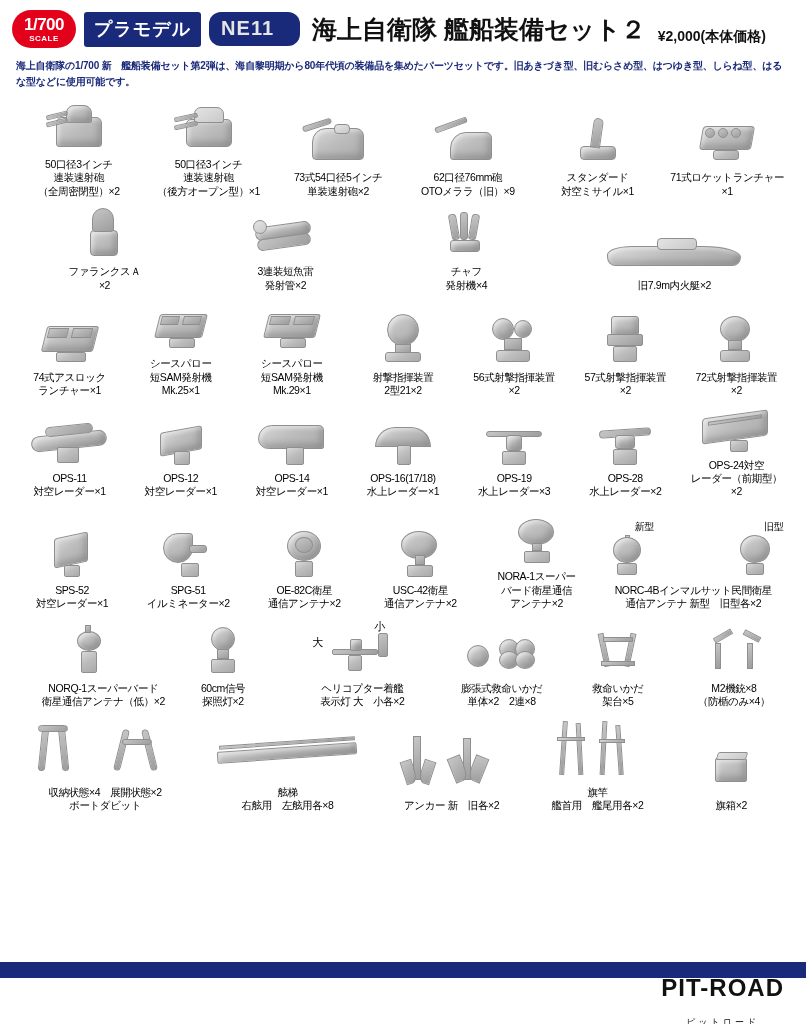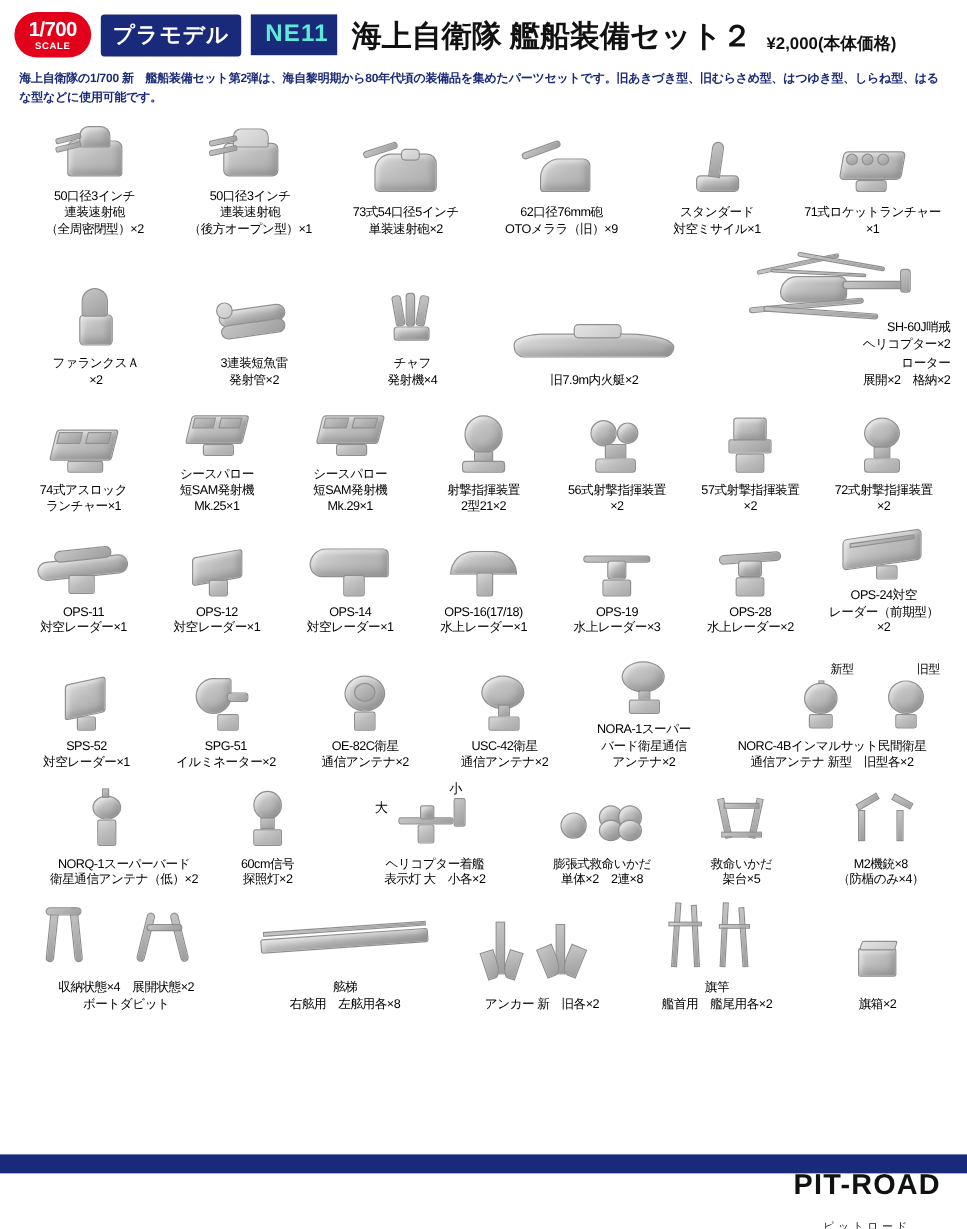--- a/index.html
+++ b/index.html
@@ -49,25 +49,26 @@
     background: #1a2a7a;
     color: #ffffff;
     font-size: 18px;
     font-weight: bold;
     padding: 5px 10px 6px 10px;
     border-radius: 3px;
     letter-spacing: 1px;
   }
   .code-badge {
     background: #1a2a7a;
-    color: #5eead4;
+    color: #e5e5e5;
     font-size: 20px;
     font-weight: bold;
-    padding: 5px 7px 6px 12px;
+    padding: 5px 26px 6px 12px;
     letter-spacing: 1px;
+    border-radius: 12px;
   }
   .title-main {
     font-size: 25px;
     font-weight: bold;
     letter-spacing: 0px;
     margin-left: 4px;
   }
   .price {
     font-size: 14px;
     font-weight: bold;
@@ -302,39 +303,20 @@
     <div class="cell" style="flex:1.3 1 0;">
       <div class="art">
         <div class="stack" style="width:150px;height:60px;">
           <div class="p sh" style="position:absolute;left:8px;top:30px;width:134px;height:20px;border-radius:40px 60px 14px 14px / 14px 18px 14px 14px;"></div>
           <div class="p light" style="position:absolute;left:58px;top:22px;width:40px;height:12px;border-radius:4px;"></div>
         </div>
       </div>
       <div class="cap">旧7.9m内火艇×2</div>
     </div>
 
-    <div class="cell" style="flex:1.6 1 0;">
-      <div class="art" style="flex-direction:column;">
-        <div class="stack" style="width:190px;height:62px;">
-          <div class="p sh" style="position:absolute;left:48px;top:28px;width:56px;height:22px;border-radius:18px 8px 8px 10px;"></div>
-          <div class="p dark" style="position:absolute;left:100px;top:32px;width:54px;height:7px;border-radius:3px;"></div>
-          <div class="p dark" style="position:absolute;left:148px;top:22px;width:9px;height:20px;border-radius:3px;"></div>
-          <div class="p dark" style="position:absolute;left:28px;top:16px;width:70px;height:4px;border-radius:2px;transform:rotate(-12deg);"></div>
-          <div class="p dark" style="position:absolute;left:62px;top:14px;width:74px;height:4px;border-radius:2px;transform:rotate(10deg);"></div>
-          <div class="p dark" style="position:absolute;left:40px;top:24px;width:80px;height:3px;border-radius:2px;transform:rotate(3deg);"></div>
-
-          <div class="p dark" style="position:absolute;left:22px;top:50px;width:96px;height:5px;border-radius:3px;transform:rotate(-5deg);"></div>
-          <div class="p dark" style="position:absolute;left:34px;top:56px;width:96px;height:5px;border-radius:3px;transform:rotate(4deg);"></div>
-        </div>
-      </div>
-      <div class="cap" style="text-align:right;width:100%;">SH-60J哨戒
-ヘリコプター×2</div>
-      <div class="cap" style="text-align:right;width:100%;">ローター
-展開×2　格納×2</div>
-    </div>
   </div>
 
   <div class="row" style="padding:0 4px; margin-top:2px;">
     <div class="cell">
       <div class="art">
         <div class="stack" style="width:72px;height:58px;">
           <div class="p sh" style="position:absolute;left:10px;top:16px;width:52px;height:26px;border-radius:3px;transform:skewX(-14deg);"></div>
           <div class="p dark" style="position:absolute;left:14px;top:18px;width:20px;height:10px;transform:skewX(-14deg);"></div>
           <div class="p dark" style="position:absolute;left:38px;top:18px;width:20px;height:10px;transform:skewX(-14deg);"></div>
           <div class="p" style="position:absolute;left:22px;top:42px;width:30px;height:10px;border-radius:2px;"></div>
@@ -561,21 +543,21 @@
           <div class="p dark" style="position:absolute;left:26px;top:32px;width:10px;height:8px;"></div>
           <div class="p" style="position:absolute;left:18px;top:40px;width:26px;height:12px;border-radius:2px;"></div>
         </div>
       </div>
       <div class="cap">NORA-1スーパー
 バード衛星通信
 アンテナ×2</div>
     </div>
 
     <div class="cell" style="flex:1.7 1 0;">
-      <div class="art" style="justify-content:flex-end;margin-top:16px;">
+      <div class="art" style="justify-content:space-between;margin-top:16px;">
         <div class="stack" style="width:70px;height:60px;">
           <div class="cap" style="position:absolute;left:40px;top:0;font-size:10px;margin:0;">新型</div>
           <div class="p dark" style="position:absolute;left:30px;top:14px;width:5px;height:24px;"></div>
           <div class="p sh rnd" style="position:absolute;left:18px;top:16px;width:28px;height:26px;"></div>
           <div class="p" style="position:absolute;left:22px;top:42px;width:20px;height:12px;border-radius:2px;"></div>
         </div>
         <div class="stack" style="width:70px;height:60px;">
           <div class="cap" style="position:absolute;left:42px;top:0;font-size:10px;margin:0;">旧型</div>
           <div class="p sh rnd" style="position:absolute;left:18px;top:14px;width:30px;height:28px;"></div>
           <div class="p" style="position:absolute;left:24px;top:42px;width:18px;height:12px;border-radius:2px;"></div>

